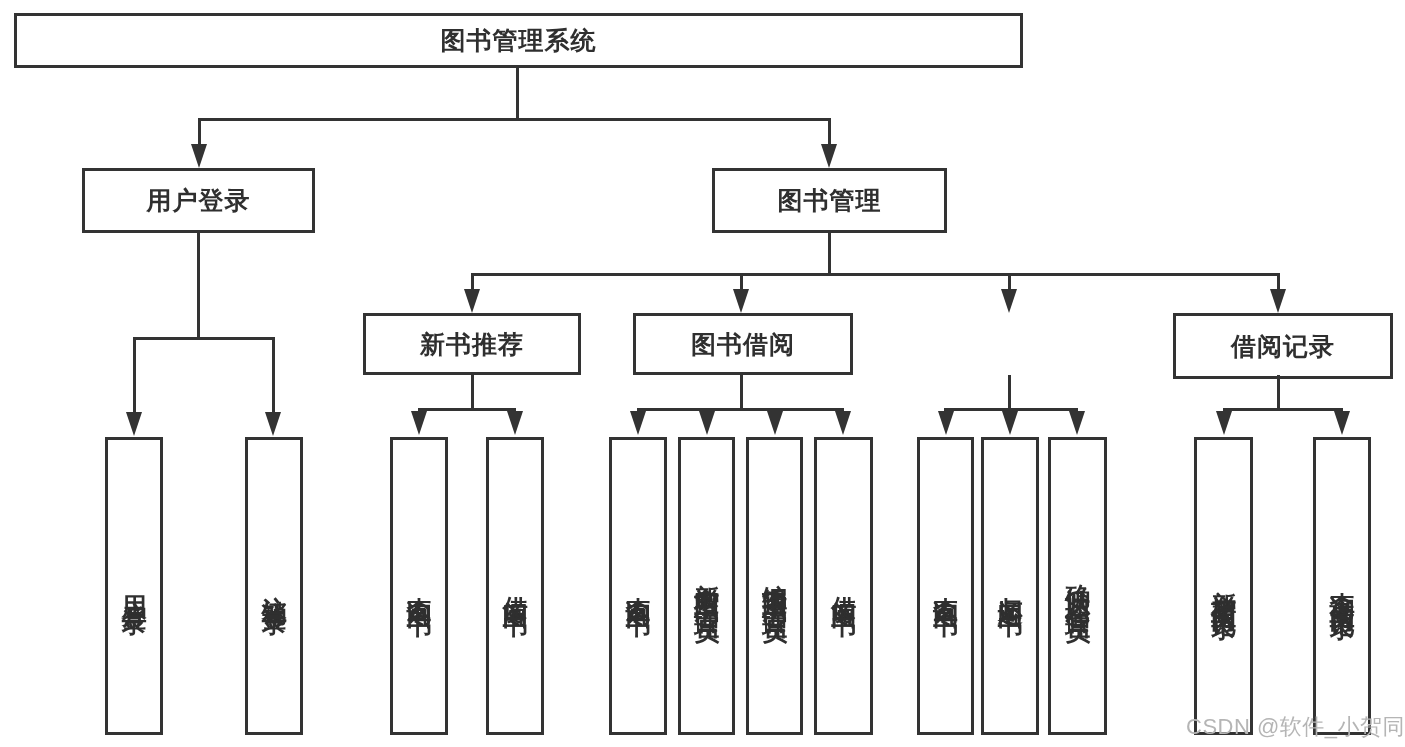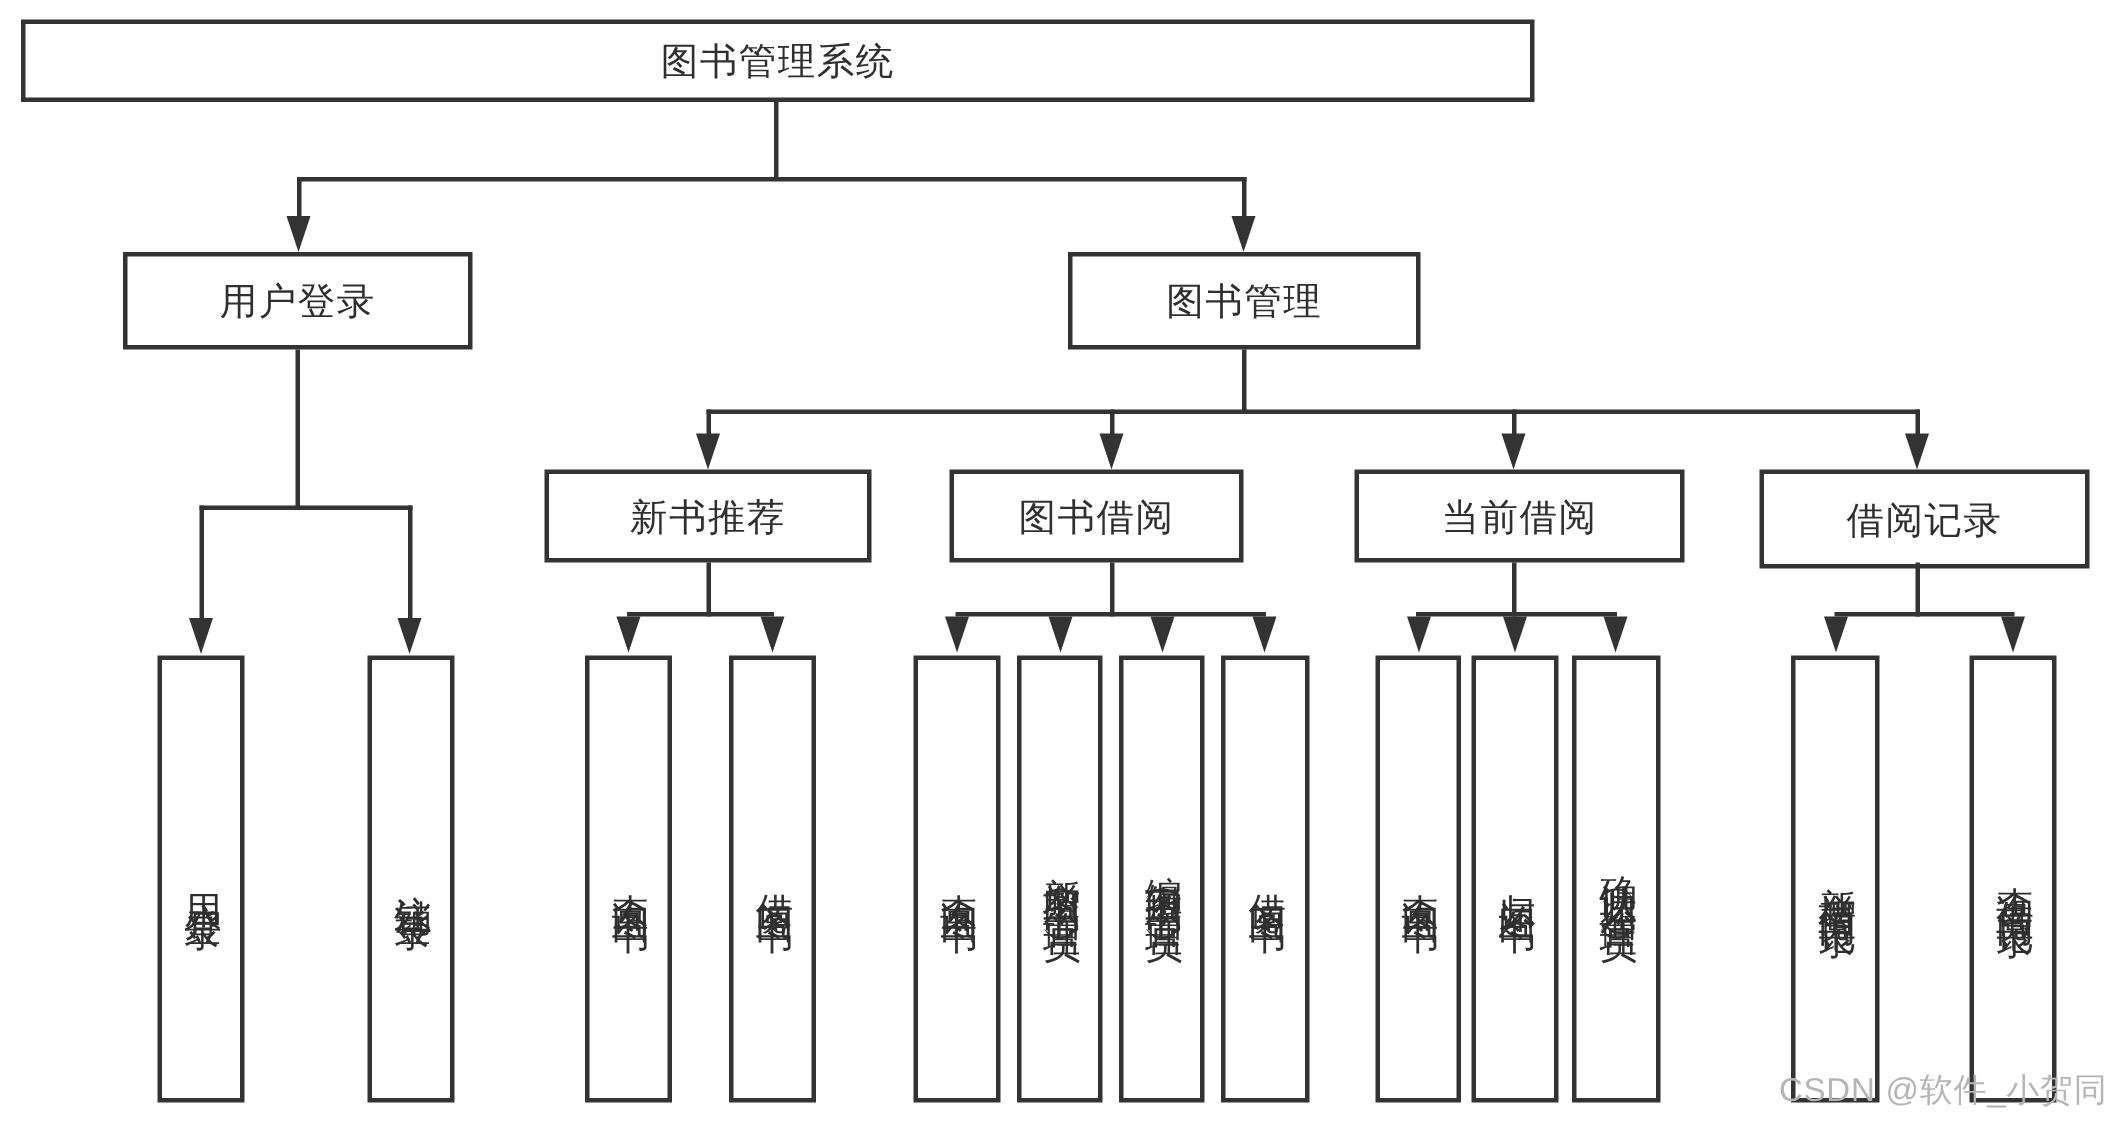--- a/index.html
+++ b/index.html
@@ -28,20 +28,21 @@
     display: flex;
     align-items: center;
     justify-content: center;
     color: var(--text);
   }
   .node .lbl {
     font-size: 25px;
     letter-spacing: 1px;
     color: var(--text);
     white-space: nowrap;
+    font-weight: bold;
   }
   .node.vnode .lbl {
     writing-mode: vertical-rl;
     text-orientation: mixed;
     letter-spacing: 5px;
     white-space: normal;
     line-height: 1.1;
   }
   .vline { position: absolute; width: 3px; background: var(--line); }
   .hline { position: absolute; height: 3px; background: var(--line); }
@@ -74,25 +75,22 @@
   <div class="node hnode" style="left:82px;top:168px;width:233px;height:65px">
     <span class="lbl">用户登录</span>
   </div>
   <div class="node hnode" style="left:363px;top:313px;width:218px;height:62px">
     <span class="lbl">新书推荐</span>
   </div>
 
   <div class="node hnode" style="left:712px;top:168px;width:235px;height:65px">
     <span class="lbl">图书管理</span>
   </div>
-  <div class="node hnode" style="left:633px;top:313px;width:196px;height:62px">
+  <div class="node hnode" style="left:633px;top:313px;width:220px;height:62px">
     <span class="lbl">图书借阅</span>
-  </div>
-  <div class="node hnode" style="left:903px;top:313px;width:220px;height:62px">
-    <span class="lbl">当前借阅</span>
   </div>
   <div class="node hnode" style="left:1173px;top:313px;width:220px;height:66px">
     <span class="lbl">借阅记录</span>
   </div>
 
   <div class="node vnode" style="left:105px;top:437px;width:58px;height:298px">
     <span class="lbl">用户登录</span>
   </div>
   <div class="node vnode" style="left:245px;top:437px;width:58px;height:298px">
     <span class="lbl">注销登录</span>

